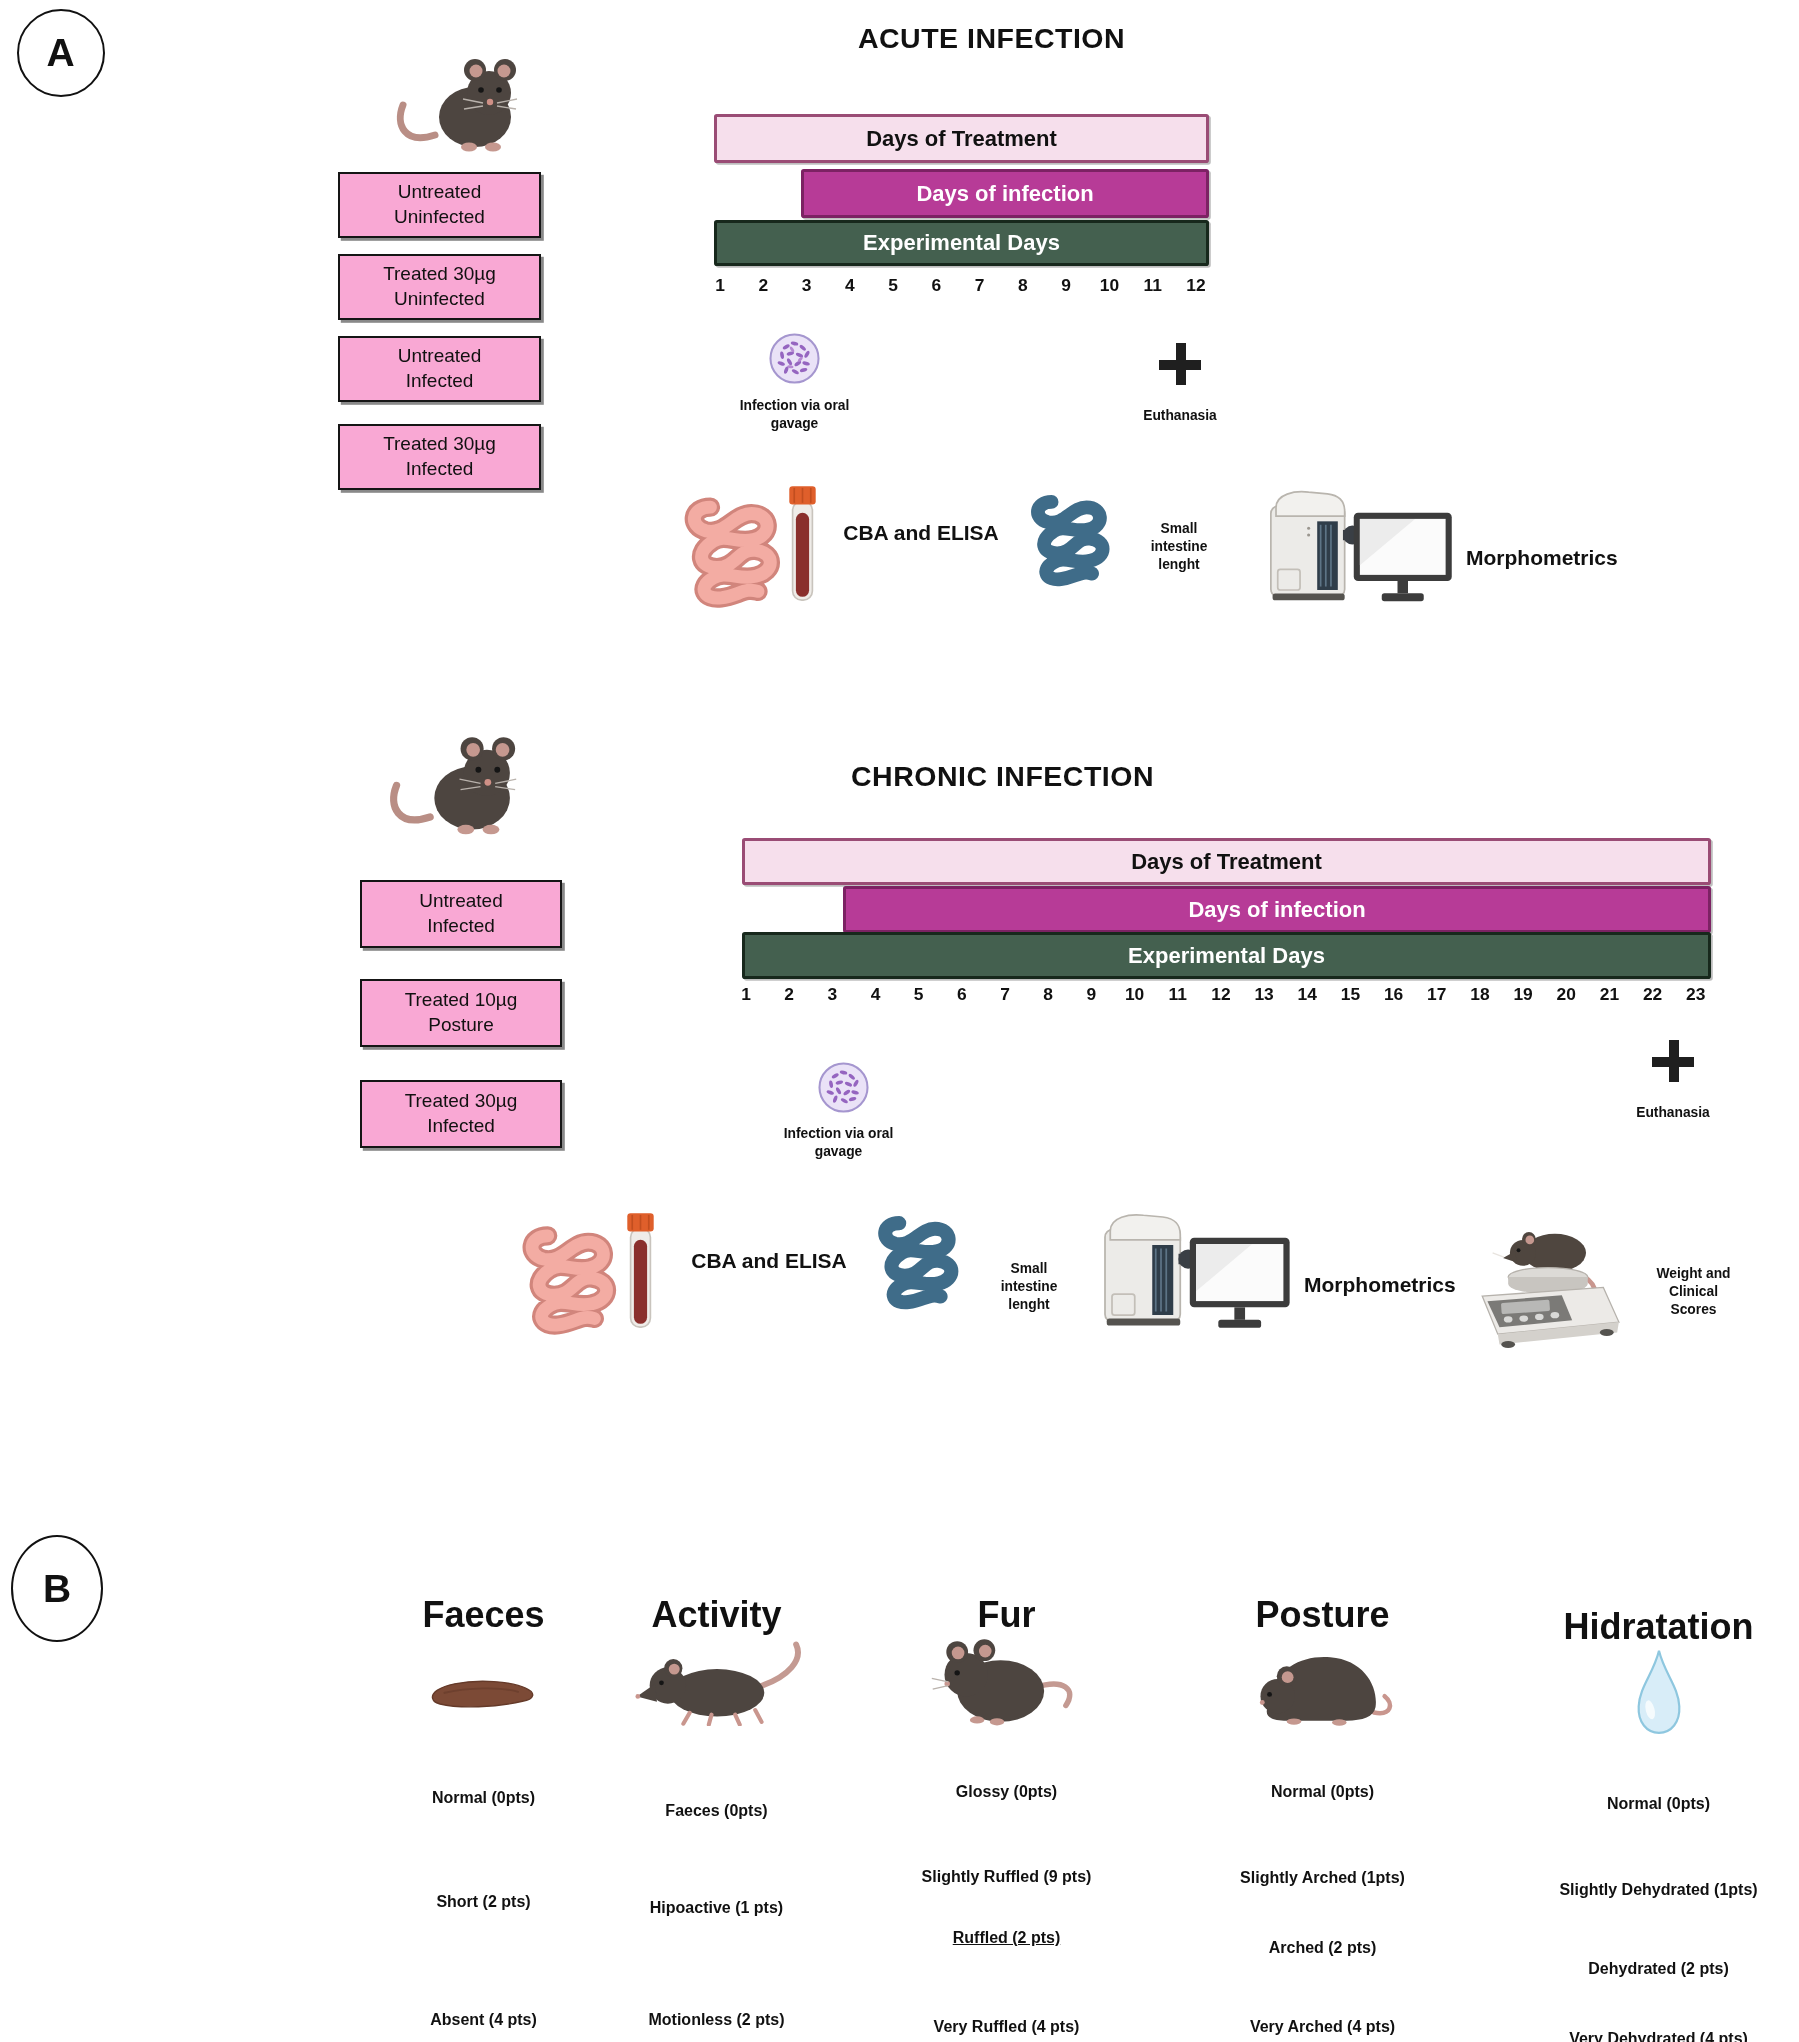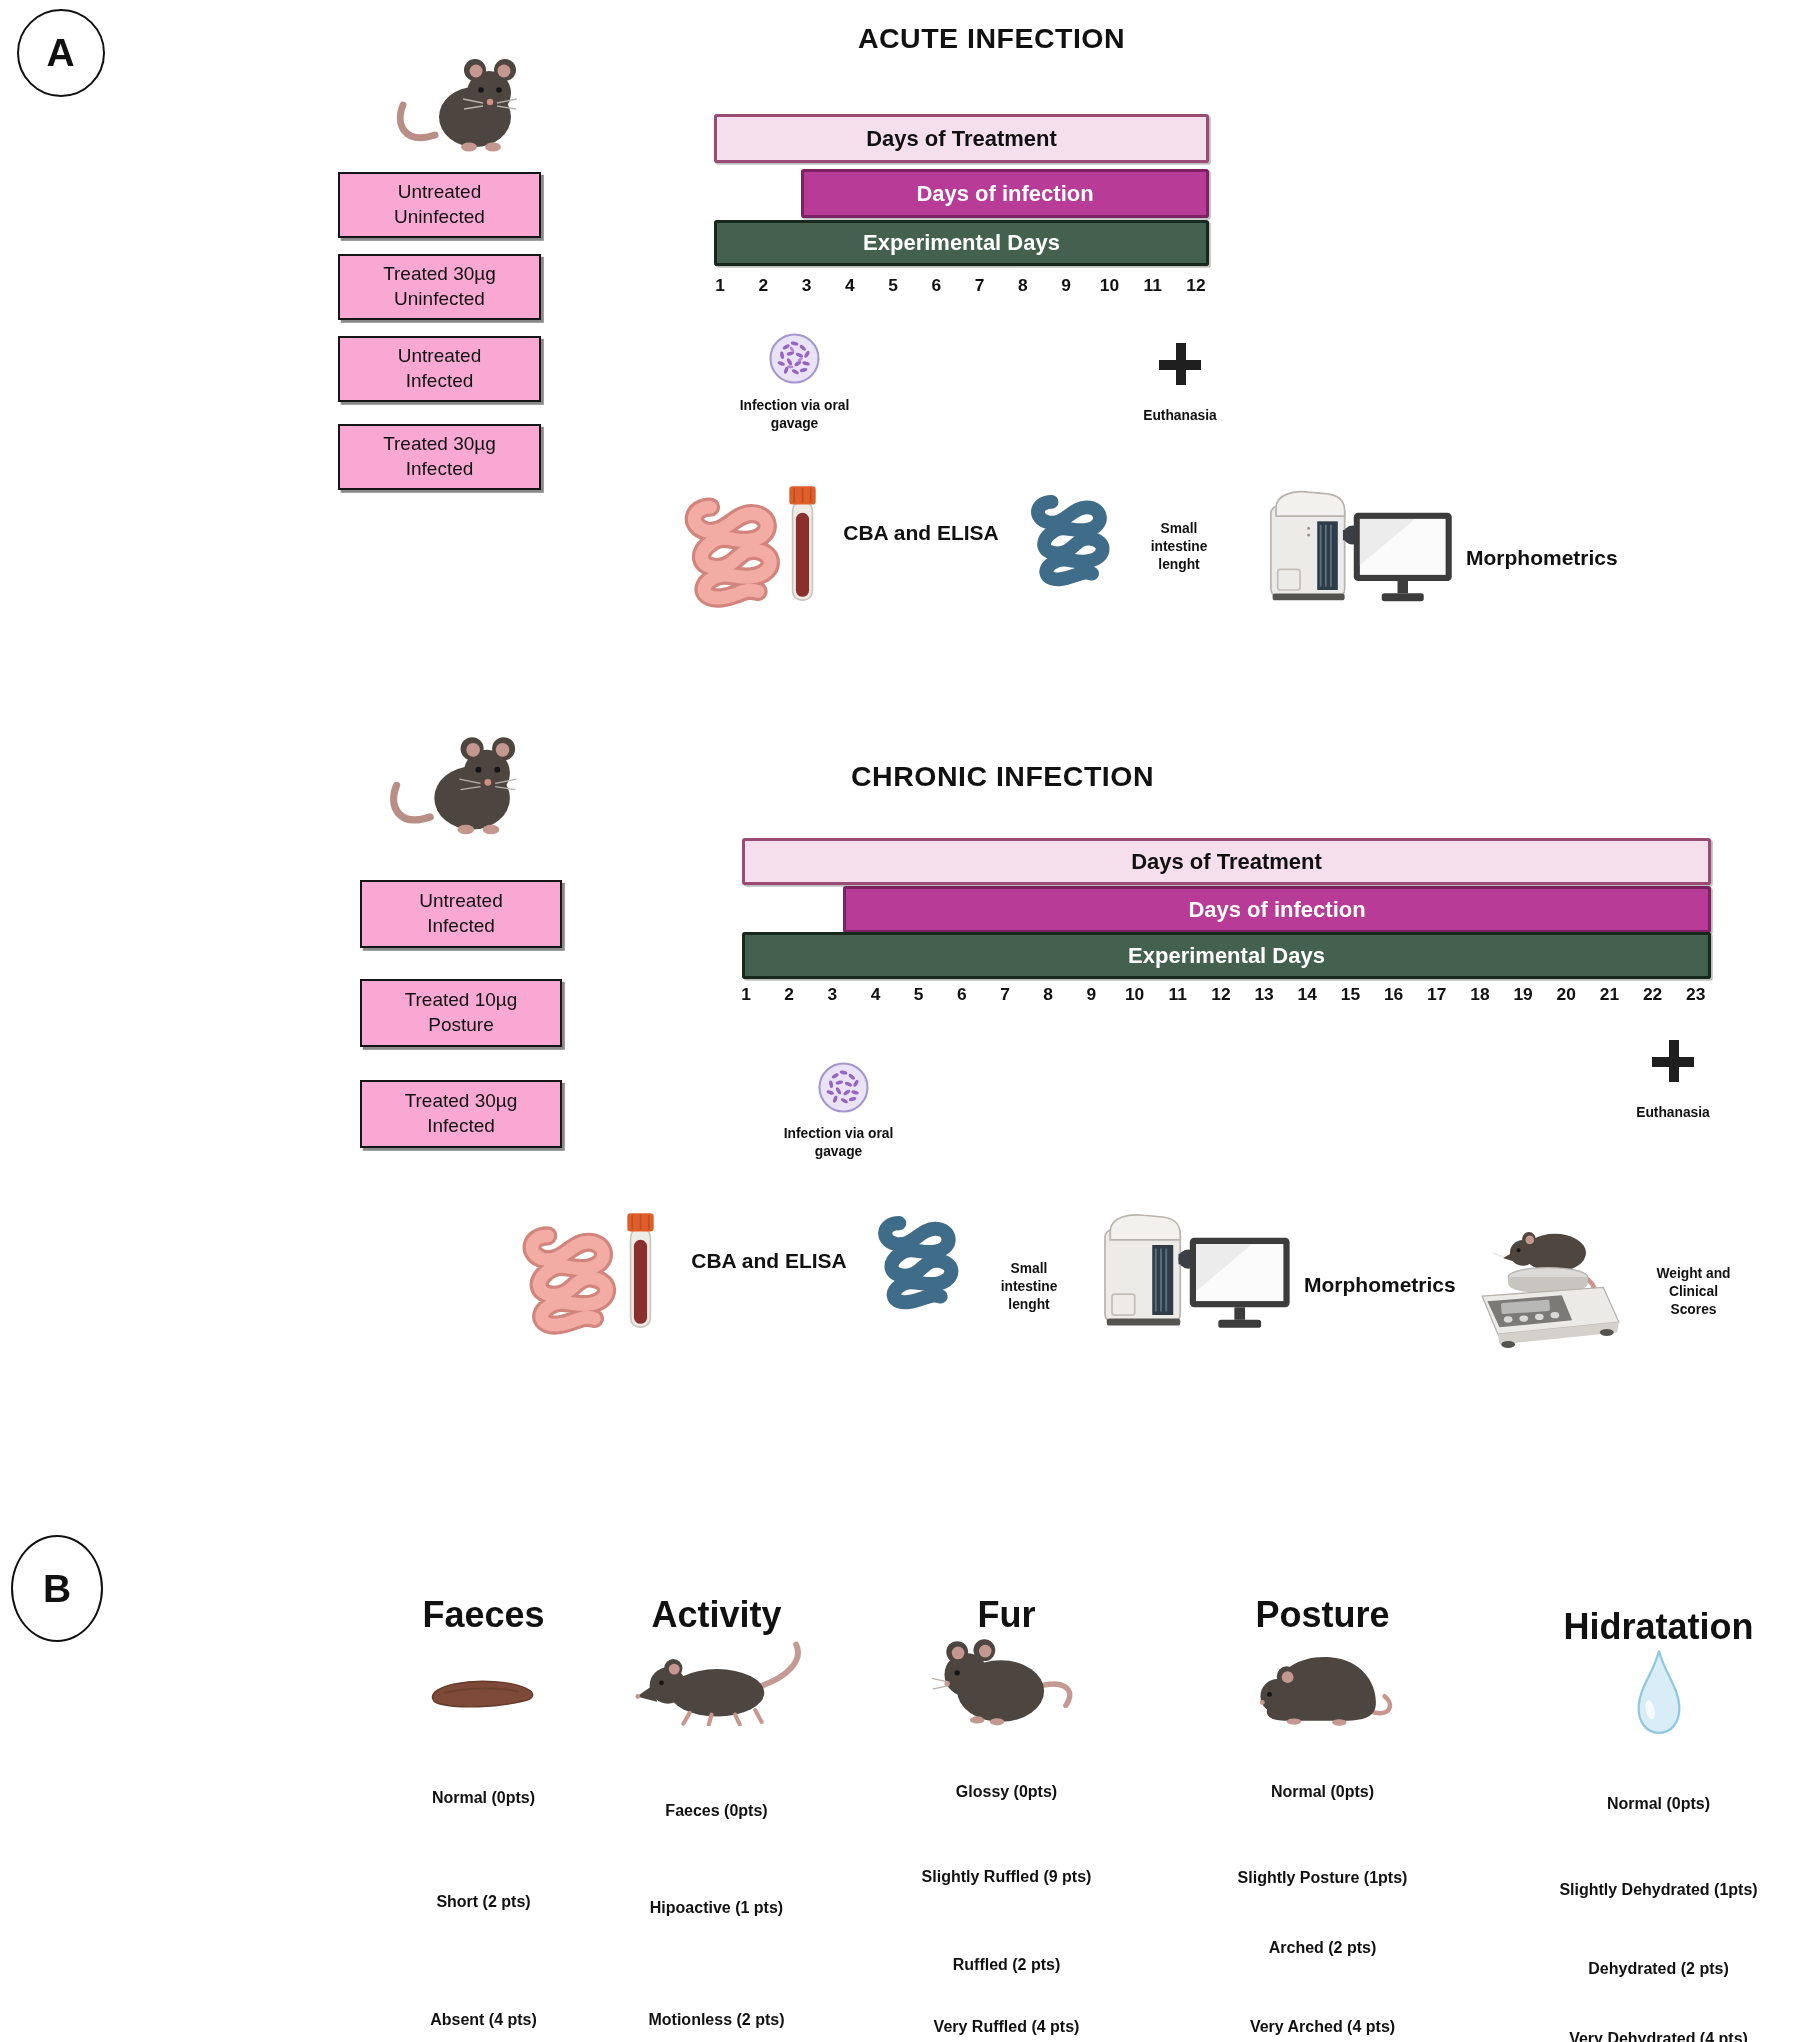--- a/index.html
+++ b/index.html
@@ -449,40 +449,40 @@
     <g stroke="#b9b2ac" stroke-width="1.4">
               <path d="M20 54 L2 50"></path>
               <path d="M20 58 L3 62"></path>
             </g>
     <ellipse cx="52" cy="96" rx="8" ry="4" fill="#c5988f"></ellipse>
             <ellipse cx="74" cy="98" rx="8" ry="4" fill="#c5988f"></ellipse>
   </svg>
         </div>
         <div class="bscore" style="top: 189px;">Glossy (0pts)</div>
         <div class="bscore" style="top: 274px;">Slightly Ruffled (9 pts)</div>
-        <div class="bscore" style="top: 362px;">Ruffled (2 pts)</div>
+        <div class="bscore" style="top: 335px; text-decoration: underline;">Ruffled (2 pts)</div>
         <div class="bscore" style="top: 424px;">Very Ruffled (4 pts)</div>
       </div>
       <div class="abs bcol" style="left: 1194px; top: 1594px; height: 441px;">
         <div class="bheader">Posture</div>
         <div class="bicon icon-posture-mouse-icon" style="top: 46px;">
           <svg viewBox="0 0 160 95" xmlns="http://www.w3.org/2000/svg">
     <path d="M136 80 C156 84 158 70 148 62" stroke="#c9968e" stroke-width="5" fill="none" stroke-linecap="round"></path>
     <path d="M18 78 C20 38 50 16 88 19 C126 22 141 52 138 74 C136 85 124 89 106 89 L40 89 C26 89 17 86 18 78 Z" fill="#4d4540"></path>
     <circle cx="30" cy="62" r="19" fill="#4d4540"></circle>
     <circle cx="40" cy="40" r="11" fill="#4d4540"></circle>
             <circle cx="41" cy="41" r="6.5" fill="#c5988f"></circle>
     <circle cx="21" cy="60" r="2.7" fill="#151515"></circle>
     <circle cx="13" cy="69" r="2.7" fill="#c9968e"></circle>
     <ellipse cx="48" cy="90" rx="8" ry="3.5" fill="#c5988f"></ellipse>
             <ellipse cx="98" cy="91" rx="8" ry="3.5" fill="#c5988f"></ellipse>
   </svg>
         </div>
         <div class="bscore" style="top: 189px;">Normal (0pts)</div>
-        <div class="bscore" style="top: 275px;">Slightly Posture (1pts)</div>
+        <div class="bscore" style="top: 275px;">Slightly Arched (1pts)</div>
         <div class="bscore" style="top: 345px;">Arched (2 pts)</div>
         <div class="bscore" style="top: 424px;">Very Arched (4 pts)</div>
       </div>
       <div class="abs bcol" style="left: 1530px; top: 1594px; height: 441px; margin-top: 12px;">
         <div class="bheader">Hidratation</div>
         <div class="bicon icon-water-drop-icon" style="top: 42px;">
           <svg viewBox="0 0 60 100" xmlns="http://www.w3.org/2000/svg">
     <path d="M30 3 C36 28 52 44 53 66 C54 84 44 96 30 96 C16 96 6 84 7 66 C8 44 24 28 30 3 Z" fill="#d8edf8" stroke="#8ec7df" stroke-width="2.5"></path>
     <ellipse cx="20" cy="70" rx="5" ry="11" fill="#ffffff" opacity=".75" transform="rotate(-14 20 70)"></ellipse>
   </svg>

